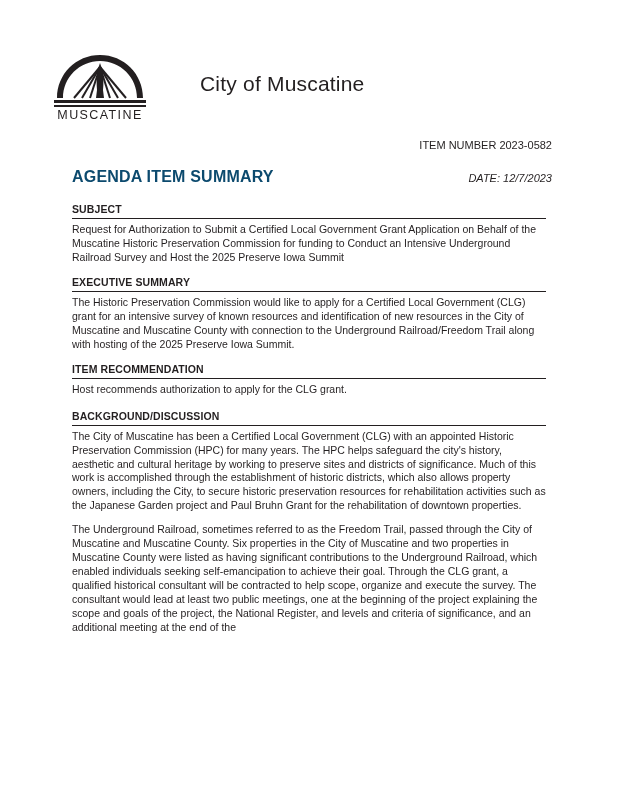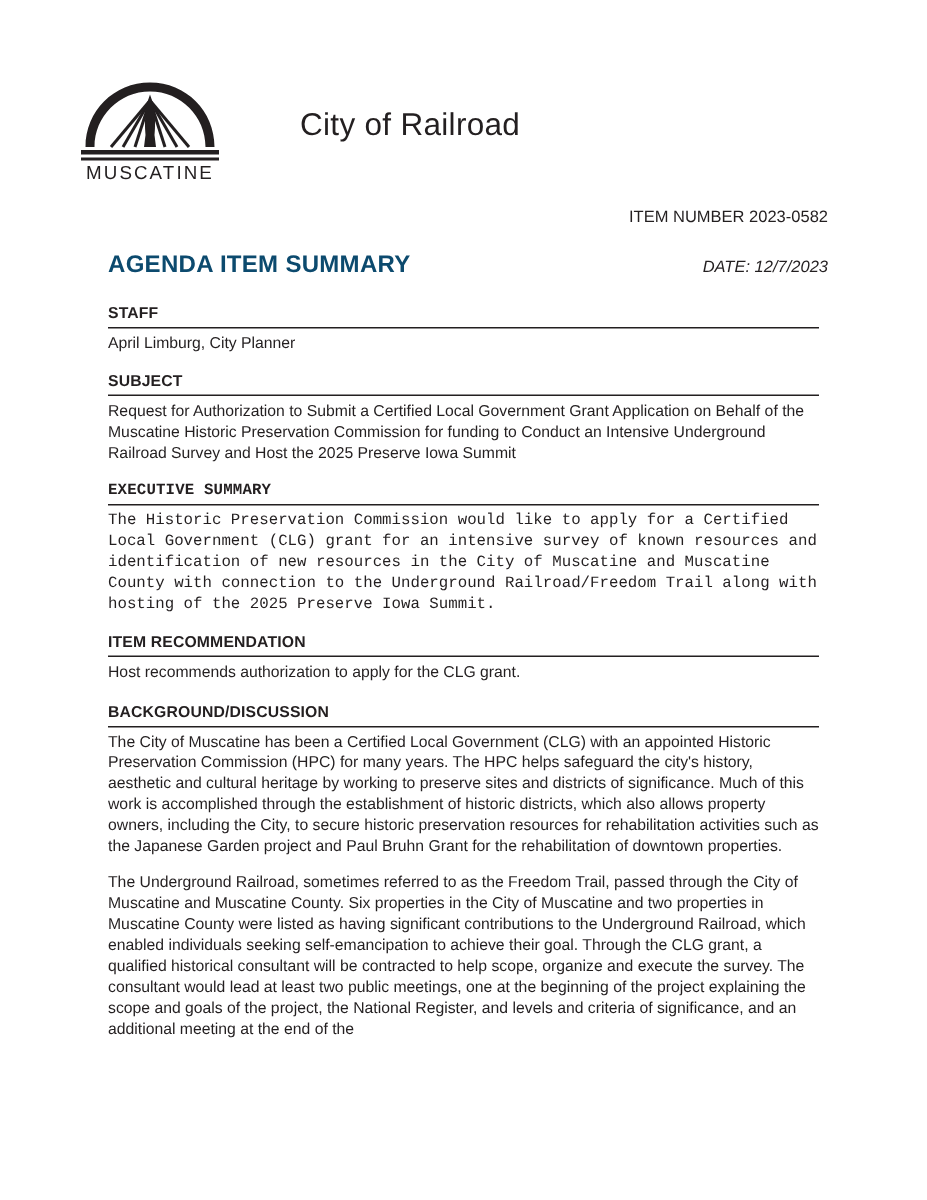--- a/index.html
+++ b/index.html
@@ -84,21 +84,21 @@
     color: #231f20;
     line-height: 1.33;
     text-align: left;
   }
   .section-body p {
     margin: 0 0 10px 0;
   }
   .section-body p:last-child { margin-bottom: 0; }
   .sect-staff { margin-bottom: 11px; }
   .sect-subject { margin-bottom: 11px; }
-  .sect-exec { margin-bottom: 11px; font-family: Liberation Mono, monospace; }
+  .sect-exec { margin-bottom: 11px; }
   .sect-rec { margin-bottom: 13px; }
 </style>
 </head>
 <body>
 
 <div class="page">
 
   <div class="header">
     <div class="logo-wrap">
       <svg width="116" height="74" viewBox="0 0 116 74" xmlns="http://www.w3.org/2000/svg">
@@ -116,36 +116,30 @@
           </g>
 
           <path d="M58 16 C55 24 54 32 55 43 L54 51 L62 51 L61 43 C62 32 61 24 58 16 Z"></path>
 
           <rect x="12" y="53" width="92" height="3"></rect>
           <rect x="12" y="58" width="92" height="2"></rect>
         </g>
         <text x="58" y="72" font-family="Liberation Sans, sans-serif" font-size="12.5" letter-spacing="1.4" text-anchor="middle" fill="#231f20">MUSCATINE</text>
       </svg>
     </div>
-    <div class="city-title">City of Railroad</div>
+    <div class="city-title">City of Muscatine</div>
   </div>
 
   <div class="item-number">ITEM NUMBER 2023-0582</div>
   <div class="date-line">DATE: 12/7/2023</div>
 
   <div class="agenda-title">AGENDA ITEM SUMMARY</div>
 
   <div class="content">
 
-    <div class="section sect-staff">
-      <div class="section-head">STAFF</div>
-      <div class="section-body">
-        <p>April Limburg, City Planner</p>
-      </div>
-    </div>
 
     <div class="section sect-subject">
       <div class="section-head">SUBJECT</div>
       <div class="section-body">
         <p>Request for Authorization to Submit a Certified Local Government Grant Application on Behalf of the Muscatine Historic Preservation Commission for funding to Conduct an Intensive Underground Railroad Survey and Host the 2025 Preserve Iowa Summit</p>
       </div>
     </div>
 
     <div class="section sect-exec">
       <div class="section-head">EXECUTIVE SUMMARY</div>

